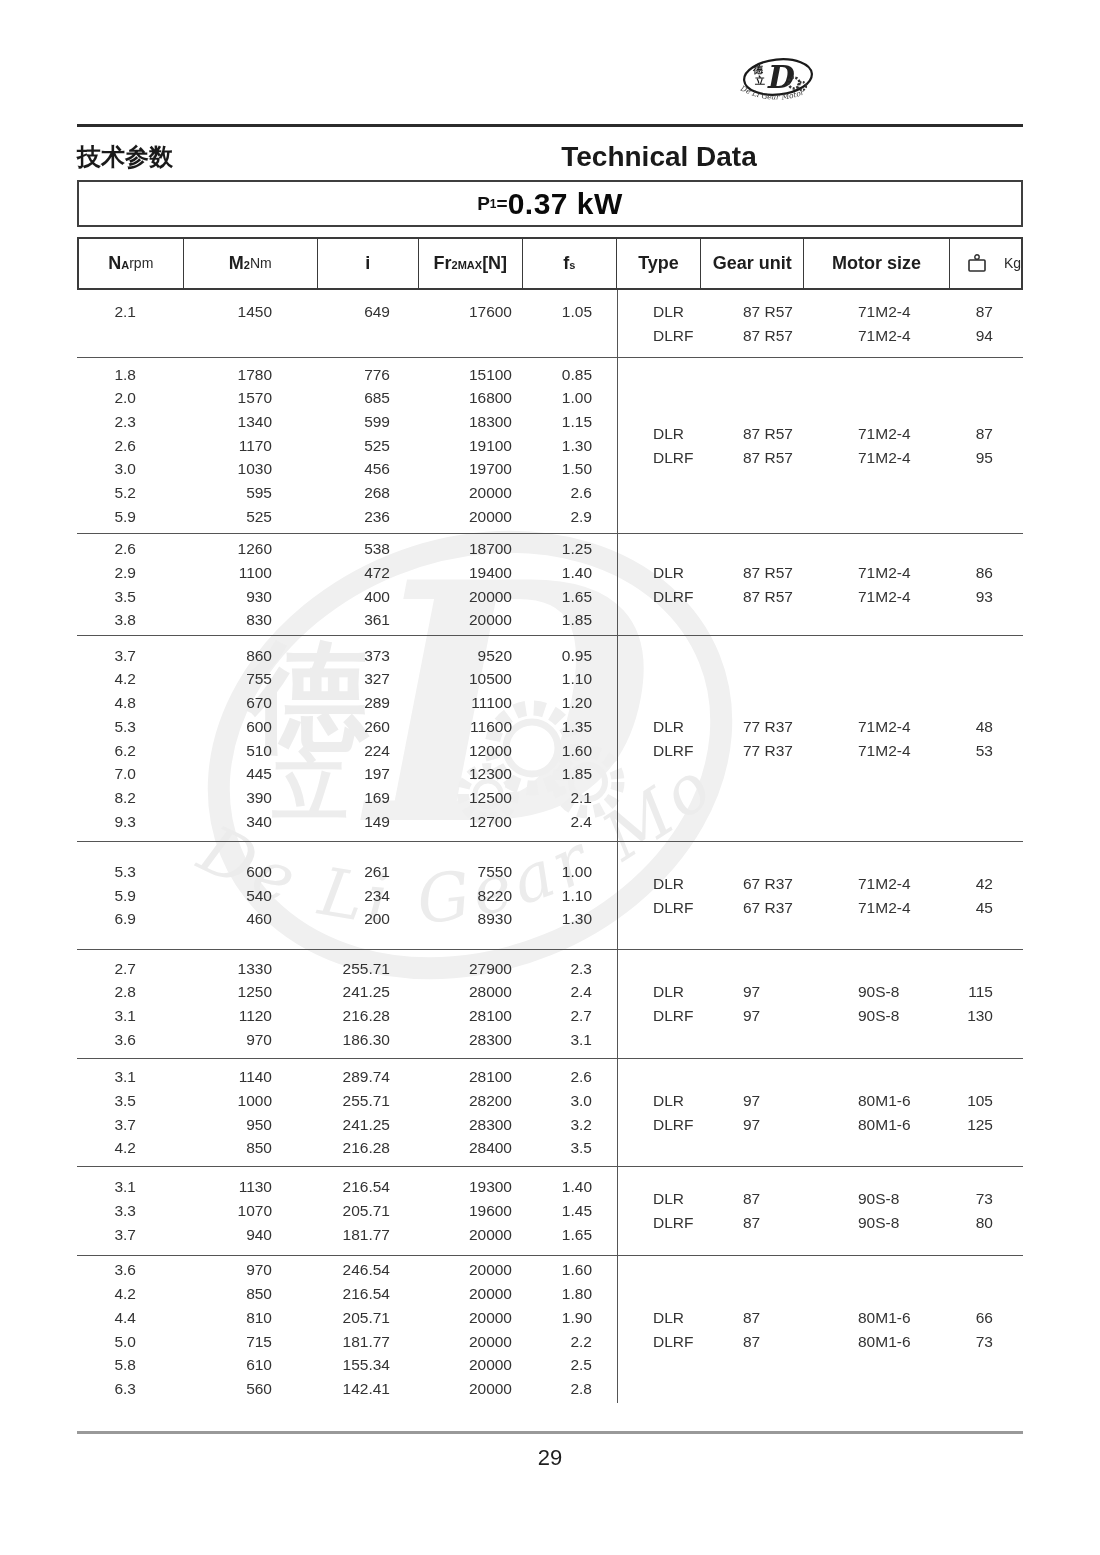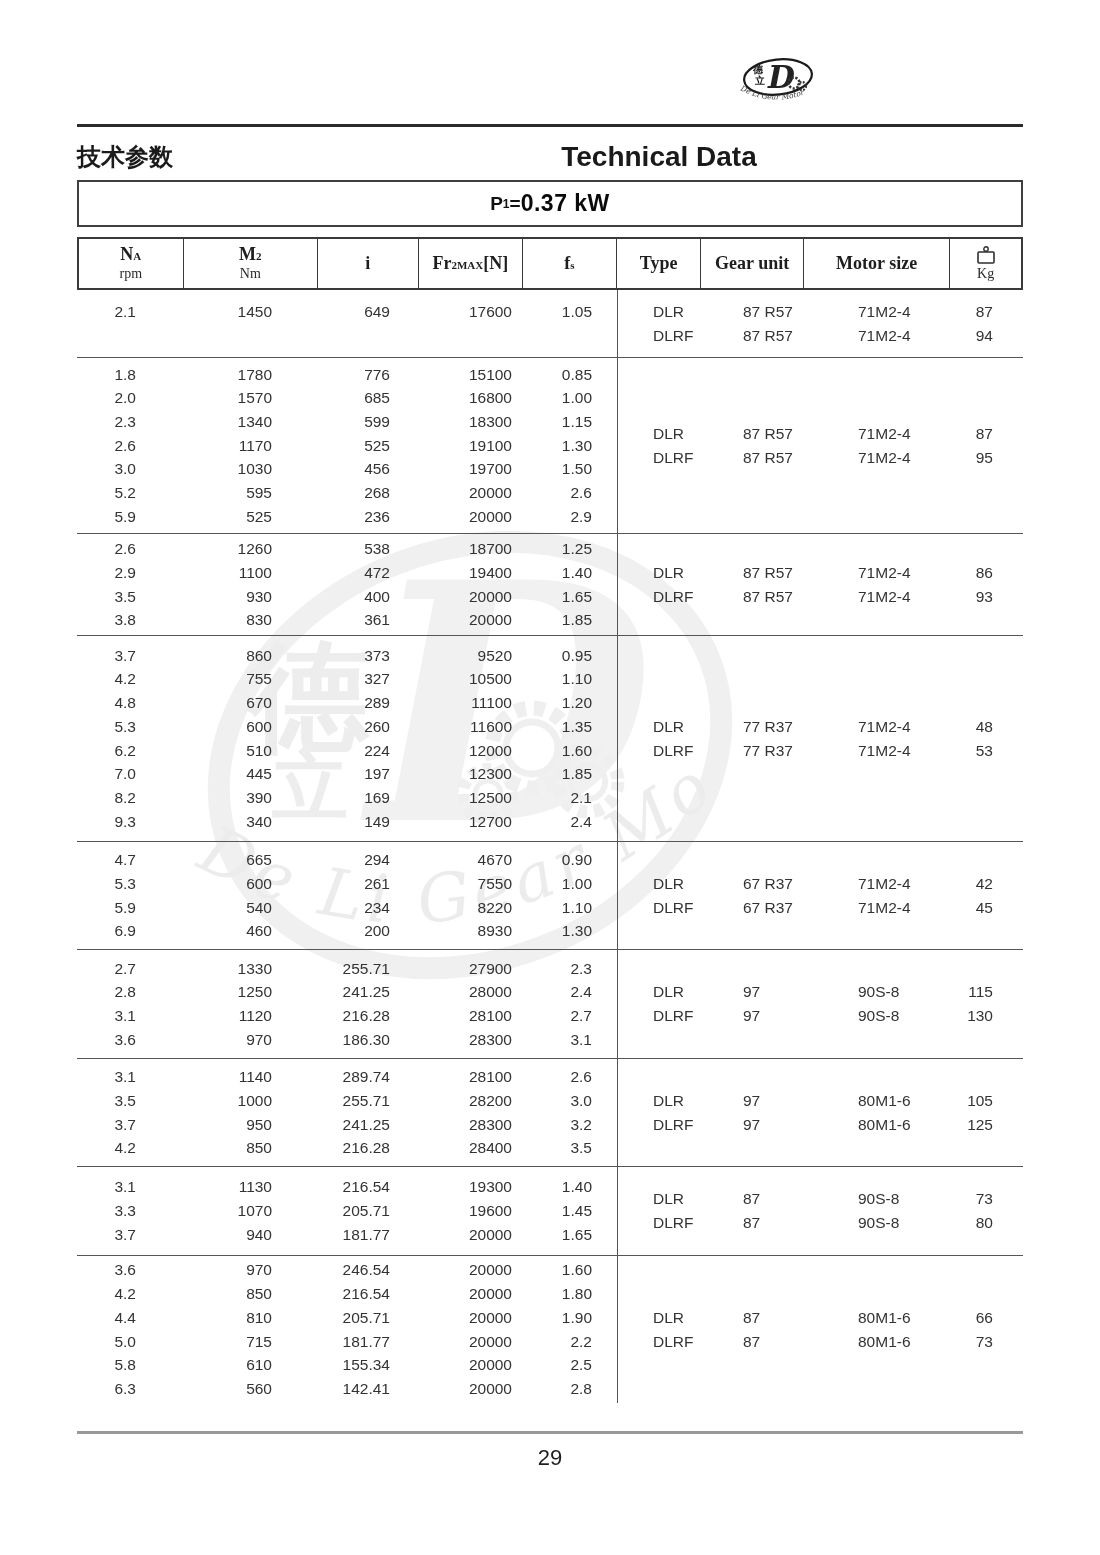--- a/index.html
+++ b/index.html
@@ -18,29 +18,29 @@
   .section-title-cn{position:absolute;left:77px;top:141px;font-size:24px;font-weight:bold;color:#1a1a1a;}
   .section-title-en{position:absolute;left:659px;top:141px;transform:translateX(-50%);font-size:28px;font-weight:bold;color:#1a1a1a;white-space:nowrap;}
   
   .power-box{
     position:absolute;left:77px;top:180px;width:946px;height:47px;box-sizing:border-box;
     border:2px solid #3f3f3f;display:flex;align-items:center;justify-content:center;
   }
   .p-prefix{font-size:19px;font-weight:bold;color:#111;}
   .p-sub{font-size:12px;font-weight:bold;color:#111;vertical-align:-2px;}
   .p-eq{font-size:19px;font-weight:bold;color:#111;}
-  .p-value{font-size:23px;font-weight:bold;color:#0a0a0a;letter-spacing:0.5px;}
+  .p-value{font-size:30px;font-weight:bold;color:#0a0a0a;letter-spacing:0.5px;}
   
   .thead{
     position:absolute;left:77px;top:237px;width:946px;height:53px;box-sizing:border-box;
     border:2px solid #3a3a3a;display:flex;z-index:2;background:transparent;
   }
   .th{
     box-sizing:border-box;border-right:1.5px solid #3a3a3a;height:100%;
-    display:flex;flex-direction:column;align-items:center;justify-content:center;line-height:1.1;font-family:Liberation Serif, serif;
+    display:flex;flex-direction:row;align-items:center;justify-content:center;line-height:1.1;
   }
   .th:last-child{border-right:none;}
   .th-main{font-size:18px;font-weight:bold;color:#1e1e1e;white-space:nowrap;}
   .th-sub{font-size:11px;font-weight:bold;}
   .th-unit{font-size:14px;color:#2a2a2a;margin-top:1px;}
   .kg-icon{display:block;margin:0 auto 1px auto;}
   
   .tbody{position:absolute;left:77px;top:290px;width:946px;z-index:1;}
   .block{display:flex;border-bottom:1.4px solid #555;}
   .block.last{border-bottom:none;}
@@ -370,27 +370,20 @@
             <span class="tcell t0">DLRF</span>
             <span class="tcell t1">77 R37</span>
             <span class="tcell t2">71M2-4</span>
             <span class="tcell t3">53</span>
           </div>
         </div>
       </div>
       <div class="block" style="min-height: 107px;">
         <div class="bleft">
           <div class="brow">
-            <span class="bcell c0">4.7</span>
-            <span class="bcell c1">665</span>
-            <span class="bcell c2">294</span>
-            <span class="bcell c3">4670</span>
-            <span class="bcell c4">0.90</span>
-          </div>
-          <div class="brow">
             <span class="bcell c0">5.3</span>
             <span class="bcell c1">600</span>
             <span class="bcell c2">261</span>
             <span class="bcell c3">7550</span>
             <span class="bcell c4">1.00</span>
           </div>
           <div class="brow">
             <span class="bcell c0">5.9</span>
             <span class="bcell c1">540</span>
             <span class="bcell c2">234</span>

